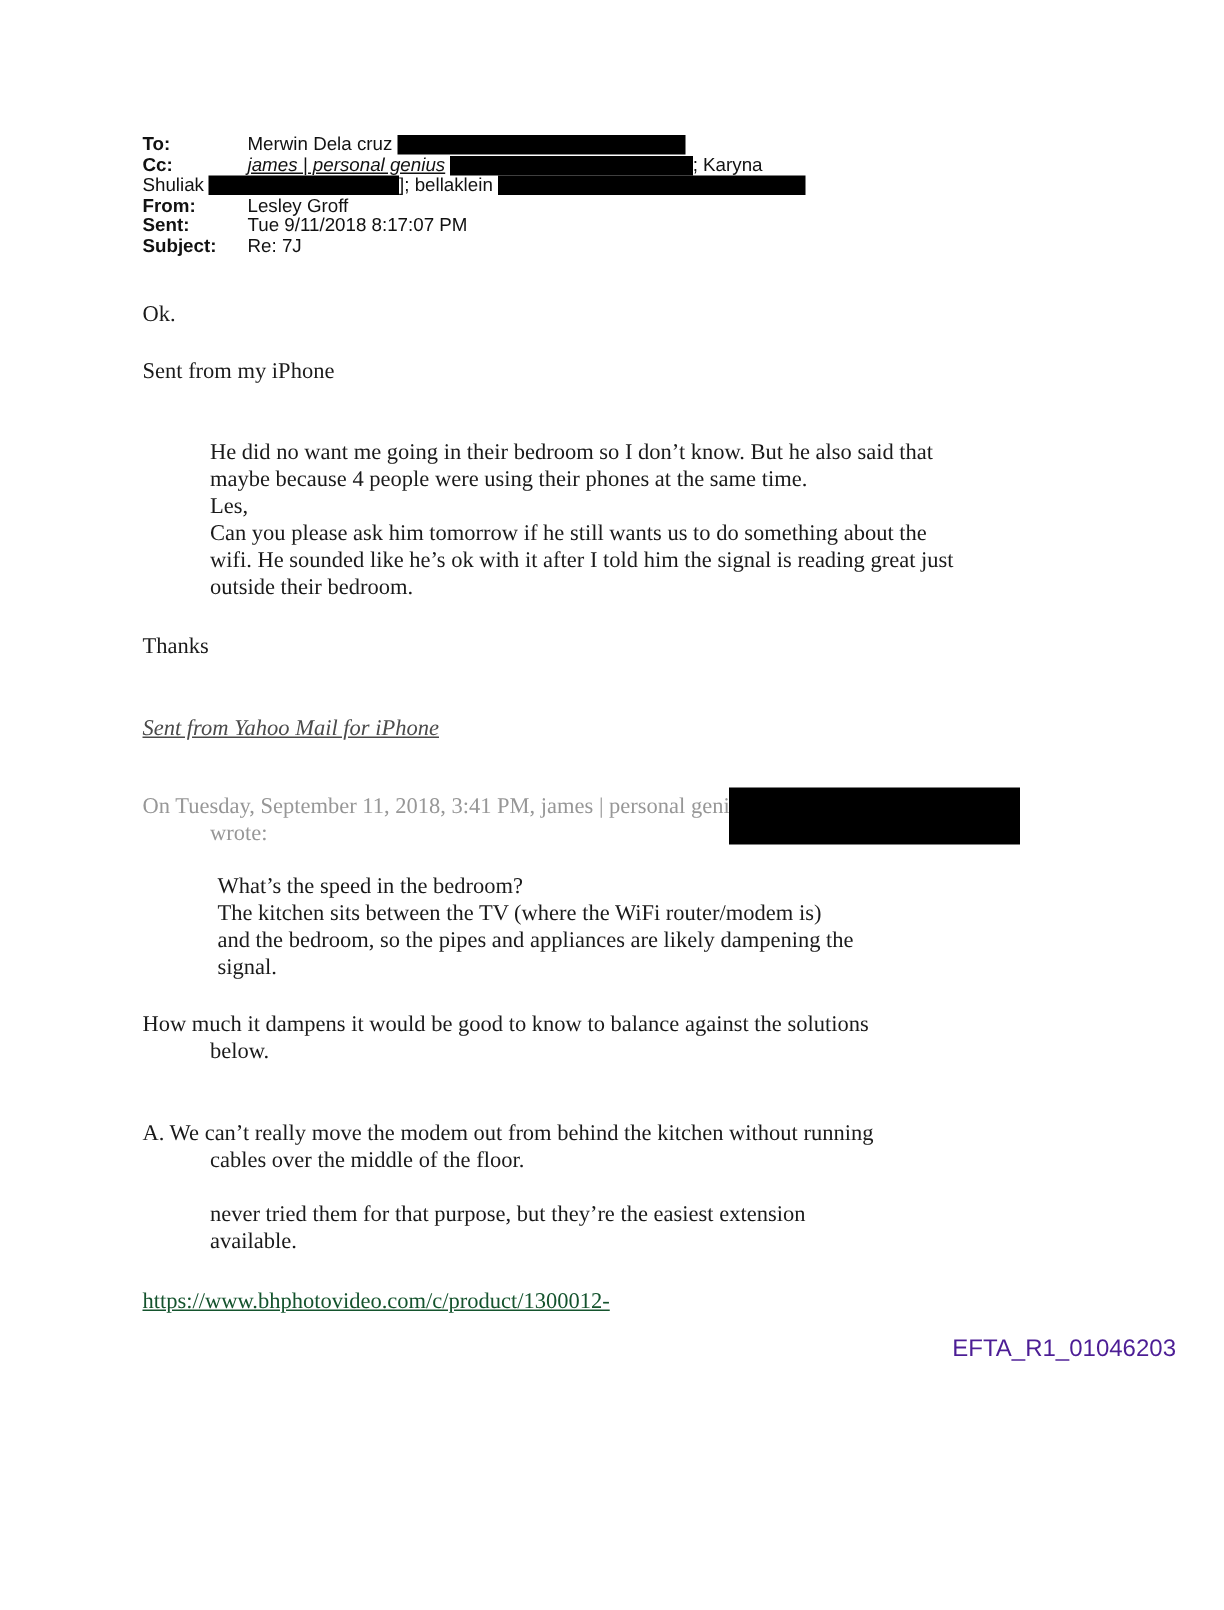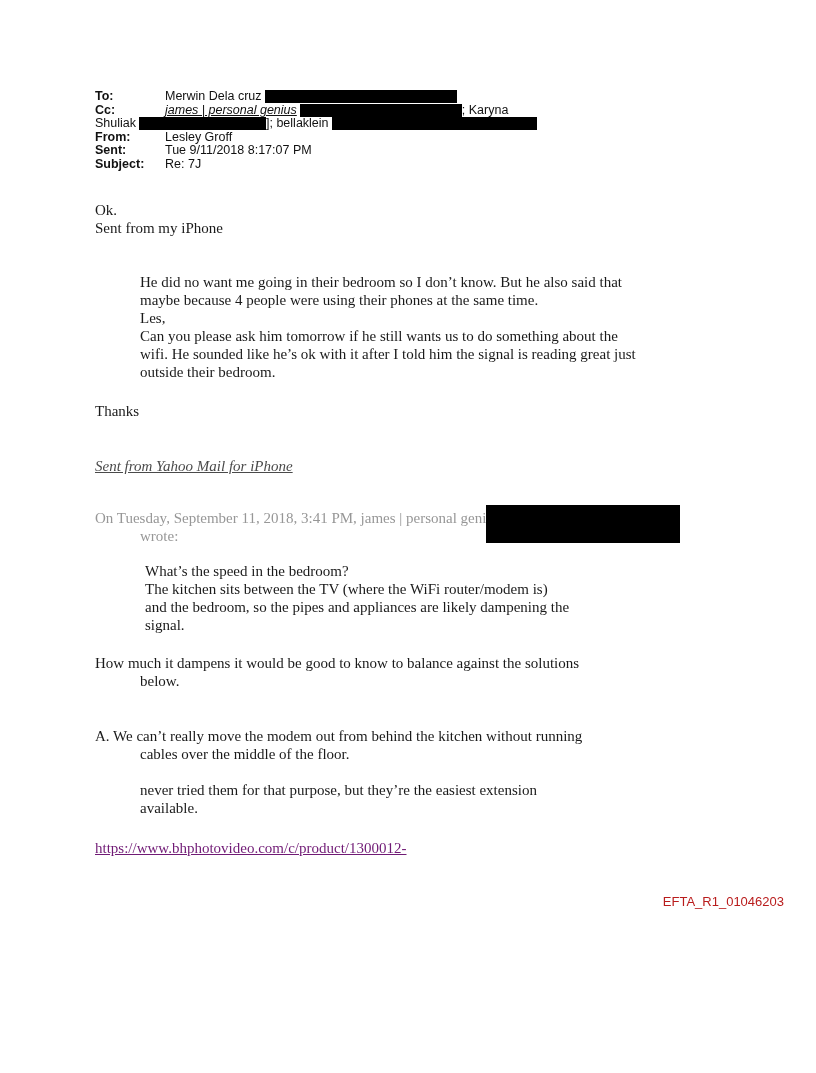--- a/index.html
+++ b/index.html
@@ -18,28 +18,28 @@
   .hrow { display:flex; }
   .hlabel { width:70px; flex-shrink:0; font-weight:bold; }
   .redact { display:inline-block; background:#000; height:13px; vertical-align:text-bottom; margin-left:3px; }
   .u { text-decoration:underline;font-style:italic; }
 
   
   .bodytxt { font-size:15px; line-height:18px; }
   .p { margin:0; }
   .gray { color:#979797; }
   .sig { color:#4a4a4a; }
-  .linktxt { color:#701a75; text-decoration:underline; cursor:pointer; }
+  .linktxt { color:#14532d; text-decoration:underline; cursor:pointer; }
   .ind1 { margin-left:45px; }
   .ind2 { margin-left:50px; }
 
   .bates {
     position:absolute; right:32px; bottom:9px;
     font-family:"Liberation Sans", sans-serif;
-    font-size:13px; color:#b91c1c;
+    font-size:16px; color:#4c1d95;
   }
 </style>
 </head>
 <body>
 
 <div class="page">
   <div class="content">
 
     <div class="hdr">
       <div class="hrow">
@@ -62,21 +62,21 @@
       <div class="hrow">
         <span class="hlabel">Subject:</span>
         <span>Re: 7J</span>
       </div>
     </div>
 
     <div class="bodytxt">
 
       <p class="p" style="margin-top:30px">Ok.</p>
 
-      <p class="p" style="">Sent from my iPhone</p>
+      <p class="p" style="margin-top:20px">Sent from my iPhone</p>
 
 
       <div class="ind1" style="margin-top:36px">
         <div>He did no want me going in their bedroom so I don’t know. But he also said that</div>
         <div>maybe because 4 people were using their phones at the same time.</div>
         <div>Les,</div>
         <div>Can you please ask him tomorrow if he still wants us to do something about the</div>
         <div>wifi. He sounded like he’s ok with it after I told him the signal is reading great just</div>
         <div>outside their bedroom.</div>
       </div>

